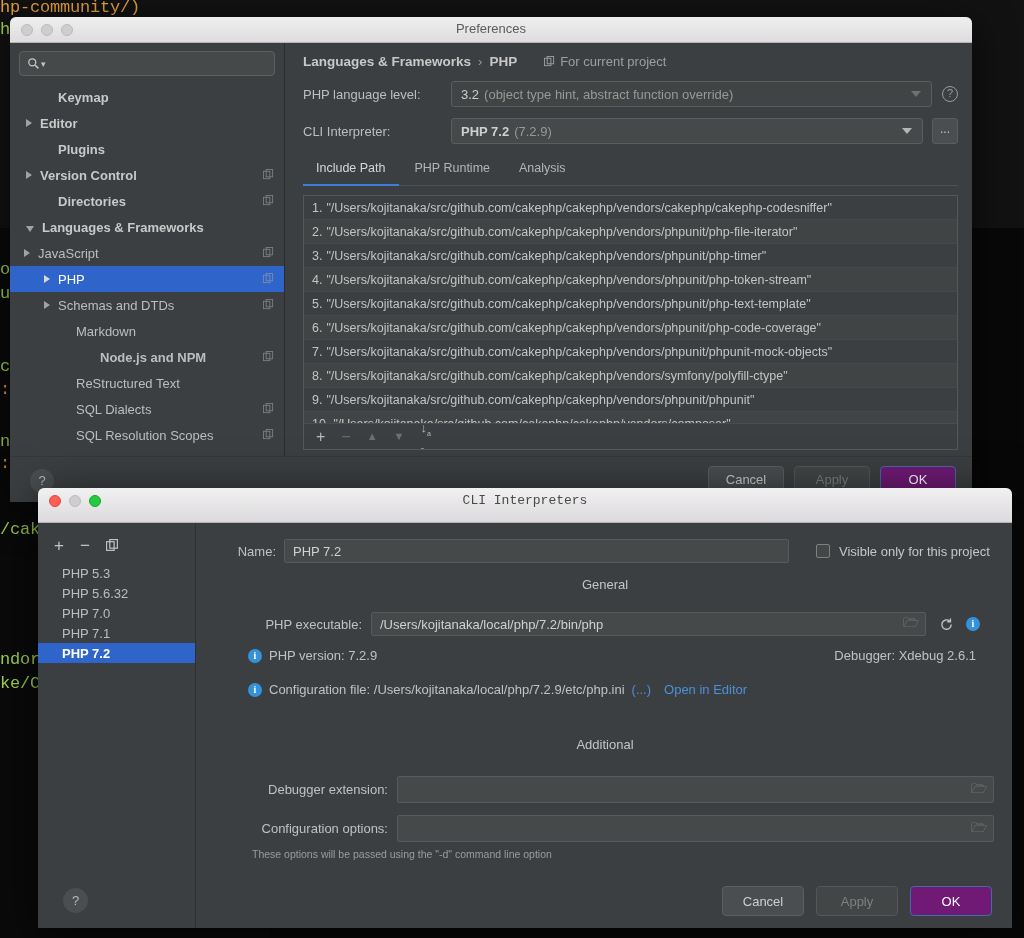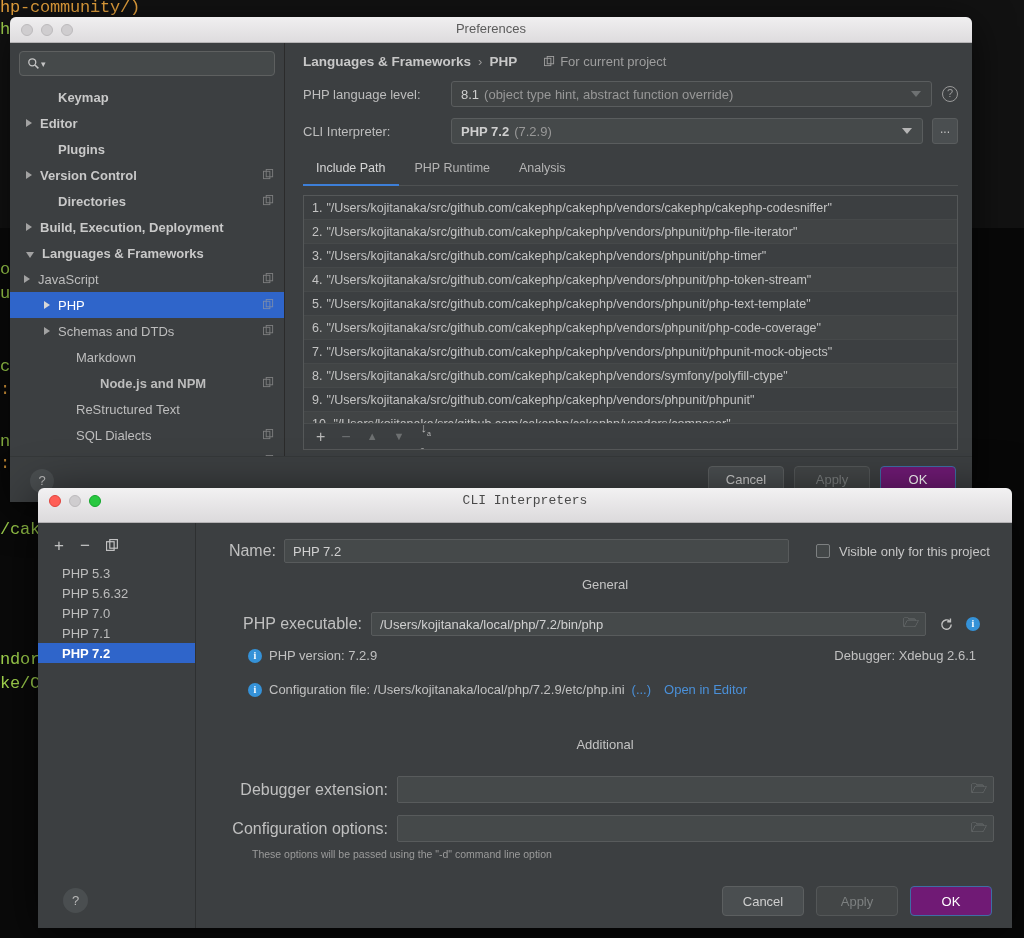--- a/index.html
+++ b/index.html
@@ -257,21 +257,21 @@
     padding-left: 16px; height: 24px; margin-bottom: 6px;
   }
   .interp-item {
     height: 20px; display: flex; align-items: center;
     padding-left: 24px; font-size: 13px; color: #bdbdbd;
   }
   .interp-item.selected { background: #2f65ca; color: #fff; font-weight: bold; }
 
   #cli-right { flex: 1; padding: 16px 18px 0 20px; position: relative; }
   .cli-row { display: flex; align-items: center; margin-bottom: 4px; }
-  .cli-label { font-size: 16px; color: #c0c0c0; text-align: right; flex: none; }
+  .cli-label { font-size: 13px; color: #c0c0c0; text-align: right; flex: none; }
   .cli-input {
     height: 24px; background: #45494a;
     border: 1px solid #585b5c; border-radius: 2px;
     display: flex; align-items: center; padding: 0 6px 0 8px;
     font-size: 13px; color: #d0d0d0;
   }
   .chk {
     width: 14px; height: 14px; border: 1px solid #7d8081;
     border-radius: 2px; background: #434748; flex: none;
   }
@@ -375,24 +375,20 @@
           </div>
           <div class="tree-row bold" style="padding-left: 34px;">
             <span class="arrow hidden"></span>
             <span class="tree-label">Directories</span>
             <span class="copy-badge"><svg width="11" height="11" viewBox="0 0 12 12">
                 <rect x="0.5" y="2.5" width="7" height="8" fill="none" stroke="#9e9e9e" stroke-width="1"></rect>
                 <rect x="3.5" y="0.5" width="7" height="8" fill="none" stroke="#9e9e9e" stroke-width="1"></rect>
               </svg></span>
           </div>
           <div class="tree-row bold" style="padding-left: 16px;">
-            <span class="arrow"></span>
-            <span class="tree-label">Build, Execution, Deployment</span>
-          </div>
-          <div class="tree-row bold" style="padding-left: 16px;">
             <span class="arrow down"></span>
             <span class="tree-label">Languages &amp; Frameworks</span>
           </div>
           <div class="tree-row" style="padding-left: 14px;">
             <span class="arrow"></span>
             <span class="tree-label">JavaScript</span>
             <span class="copy-badge"><svg width="11" height="11" viewBox="0 0 12 12">
                 <rect x="0.5" y="2.5" width="7" height="8" fill="none" stroke="#9e9e9e" stroke-width="1"></rect>
                 <rect x="3.5" y="0.5" width="7" height="8" fill="none" stroke="#9e9e9e" stroke-width="1"></rect>
               </svg></span>
@@ -459,21 +455,21 @@
             <rect x="0.5" y="2.5" width="7" height="8" fill="none" stroke="#9e9e9e" stroke-width="1"></rect>
             <rect x="3.5" y="0.5" width="7" height="8" fill="none" stroke="#9e9e9e" stroke-width="1"></rect>
           </svg>
           <span>For current project</span>
         </span>
       </div>
 
       <div class="field-row">
         <span class="field-label">PHP language level:</span>
         <div class="combo disabled" style="width:490px;">
-          <span class="val-strong">8.1</span>
+          <span class="val-strong">3.2</span>
           <span class="val-dim" style="margin-left:5px;">(object type hint, abstract function override)</span>
           <span class="caret dim"></span>
         </div>
         <div class="help-circle">?</div>
       </div>
 
       <div class="field-row">
         <span class="field-label">CLI Interpreter:</span>
         <div class="combo" style="width:482px;">
           <span class="val-strong" style="font-weight:bold;">PHP 7.2</span>

